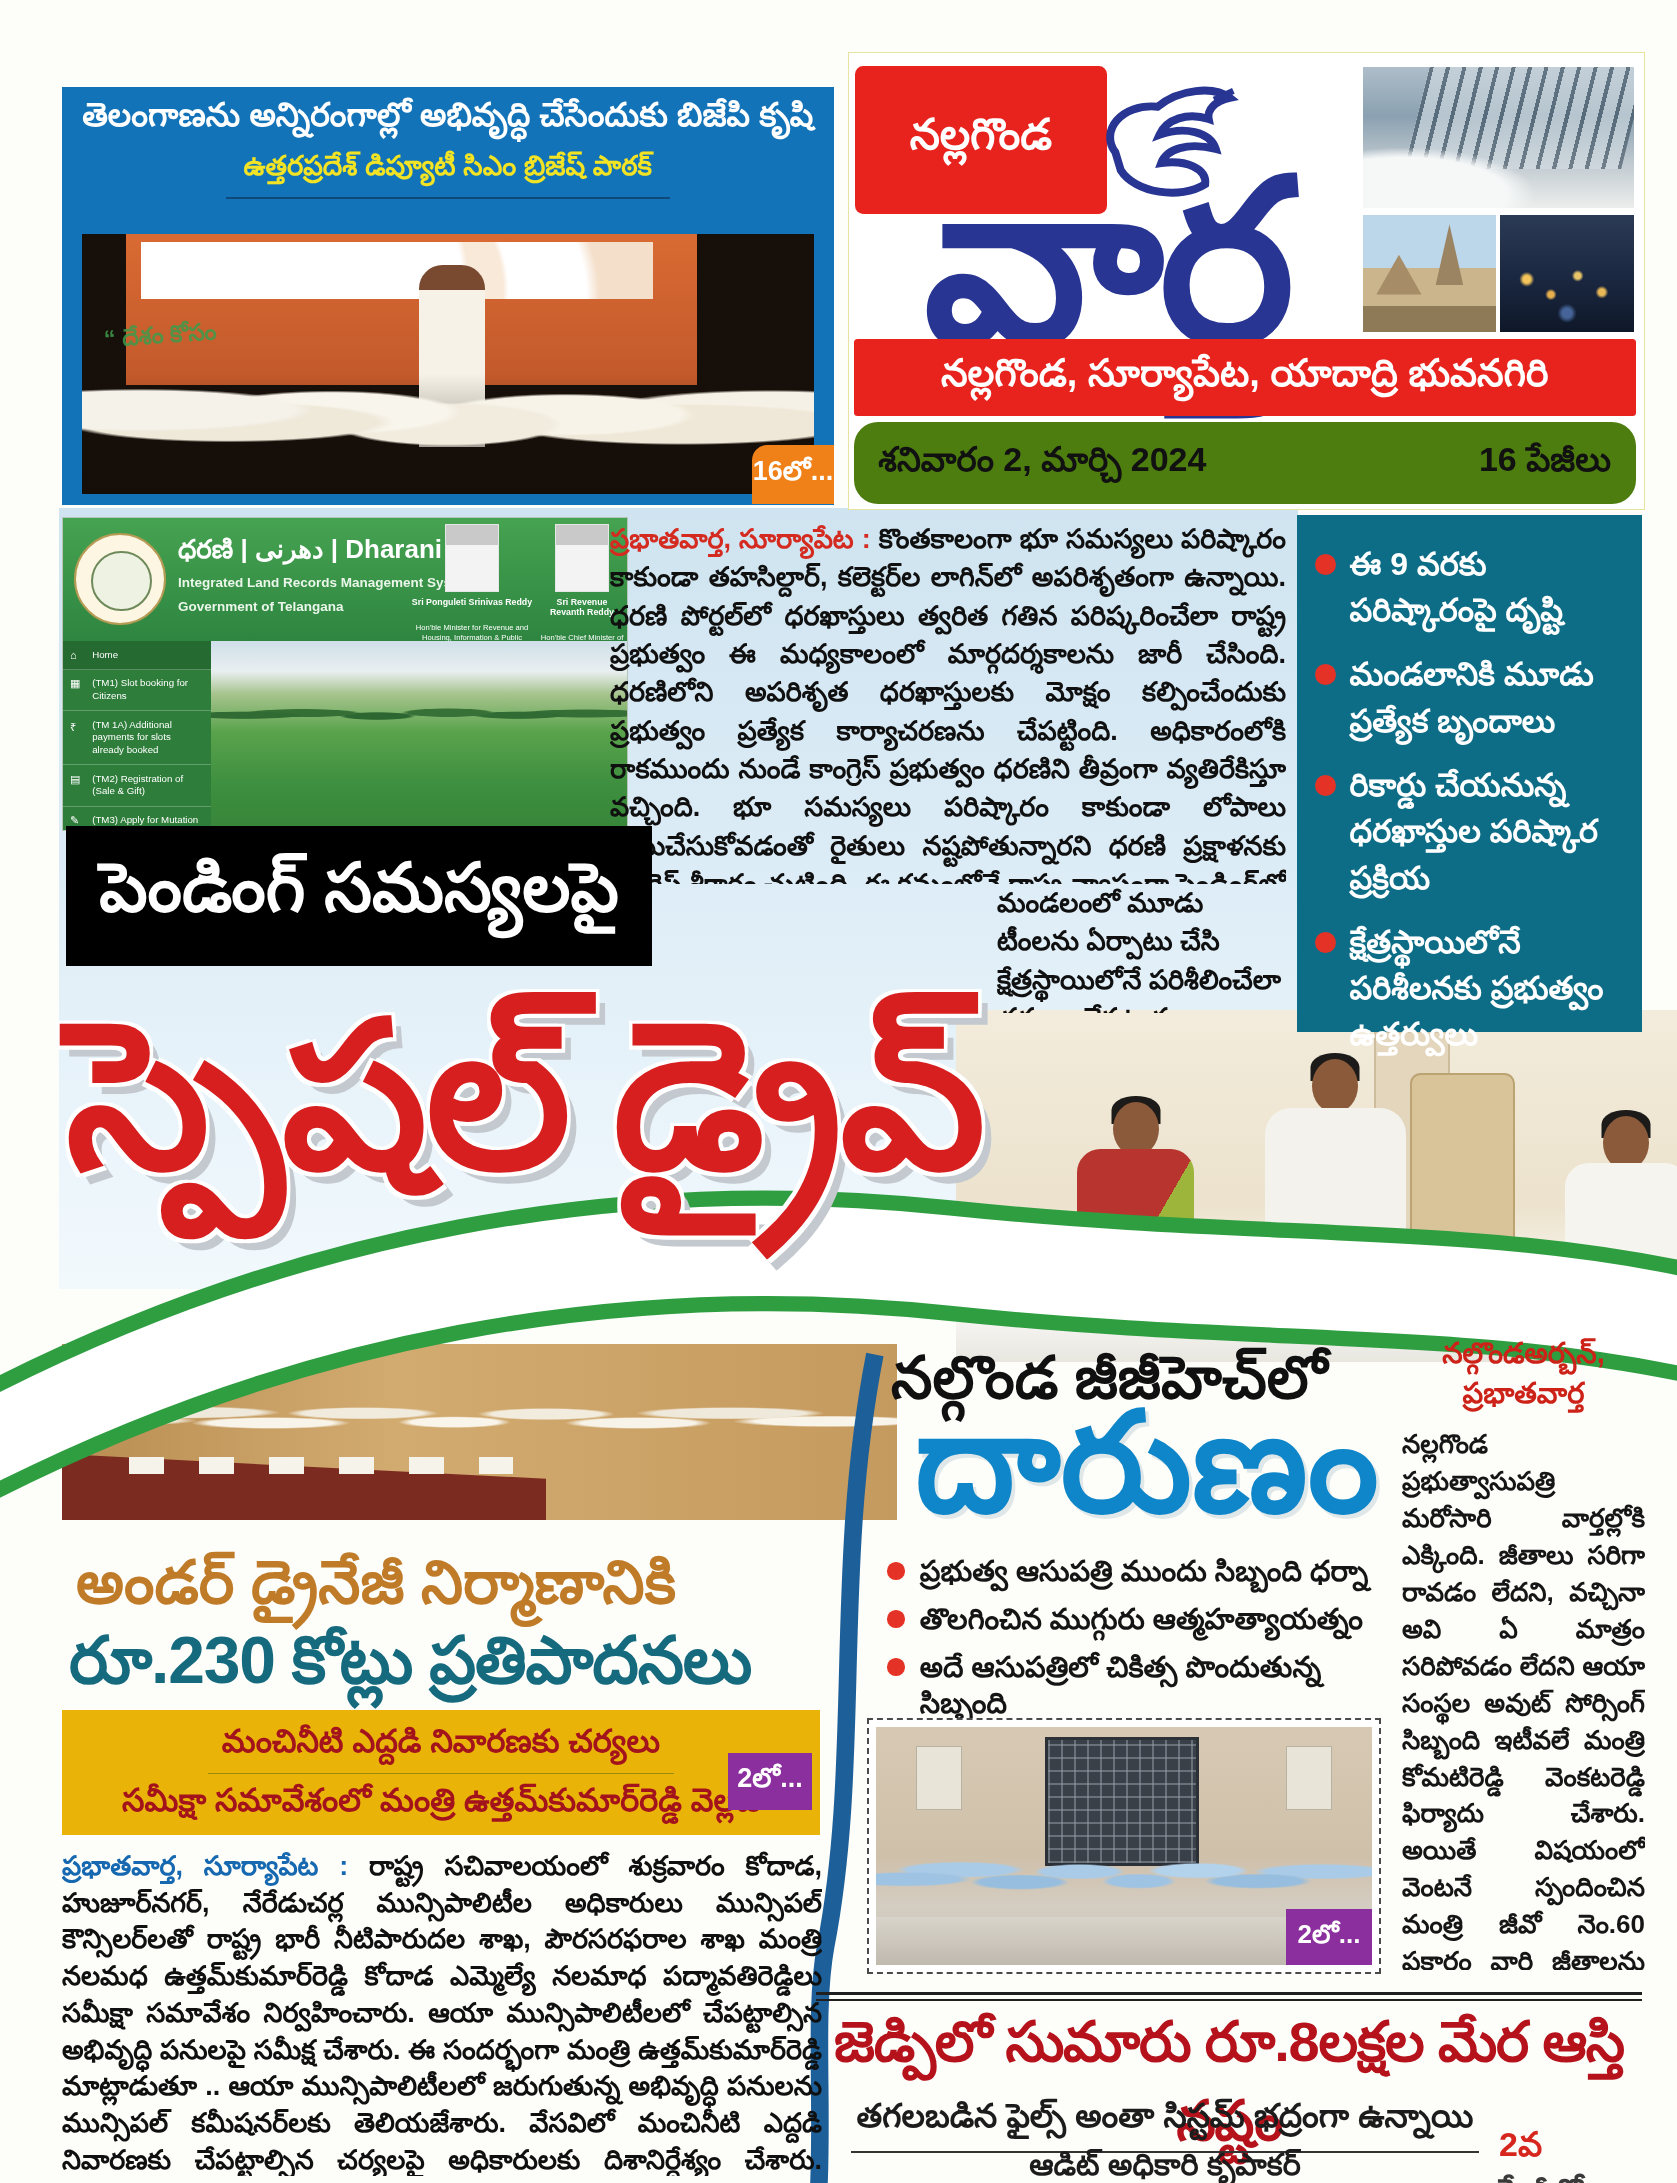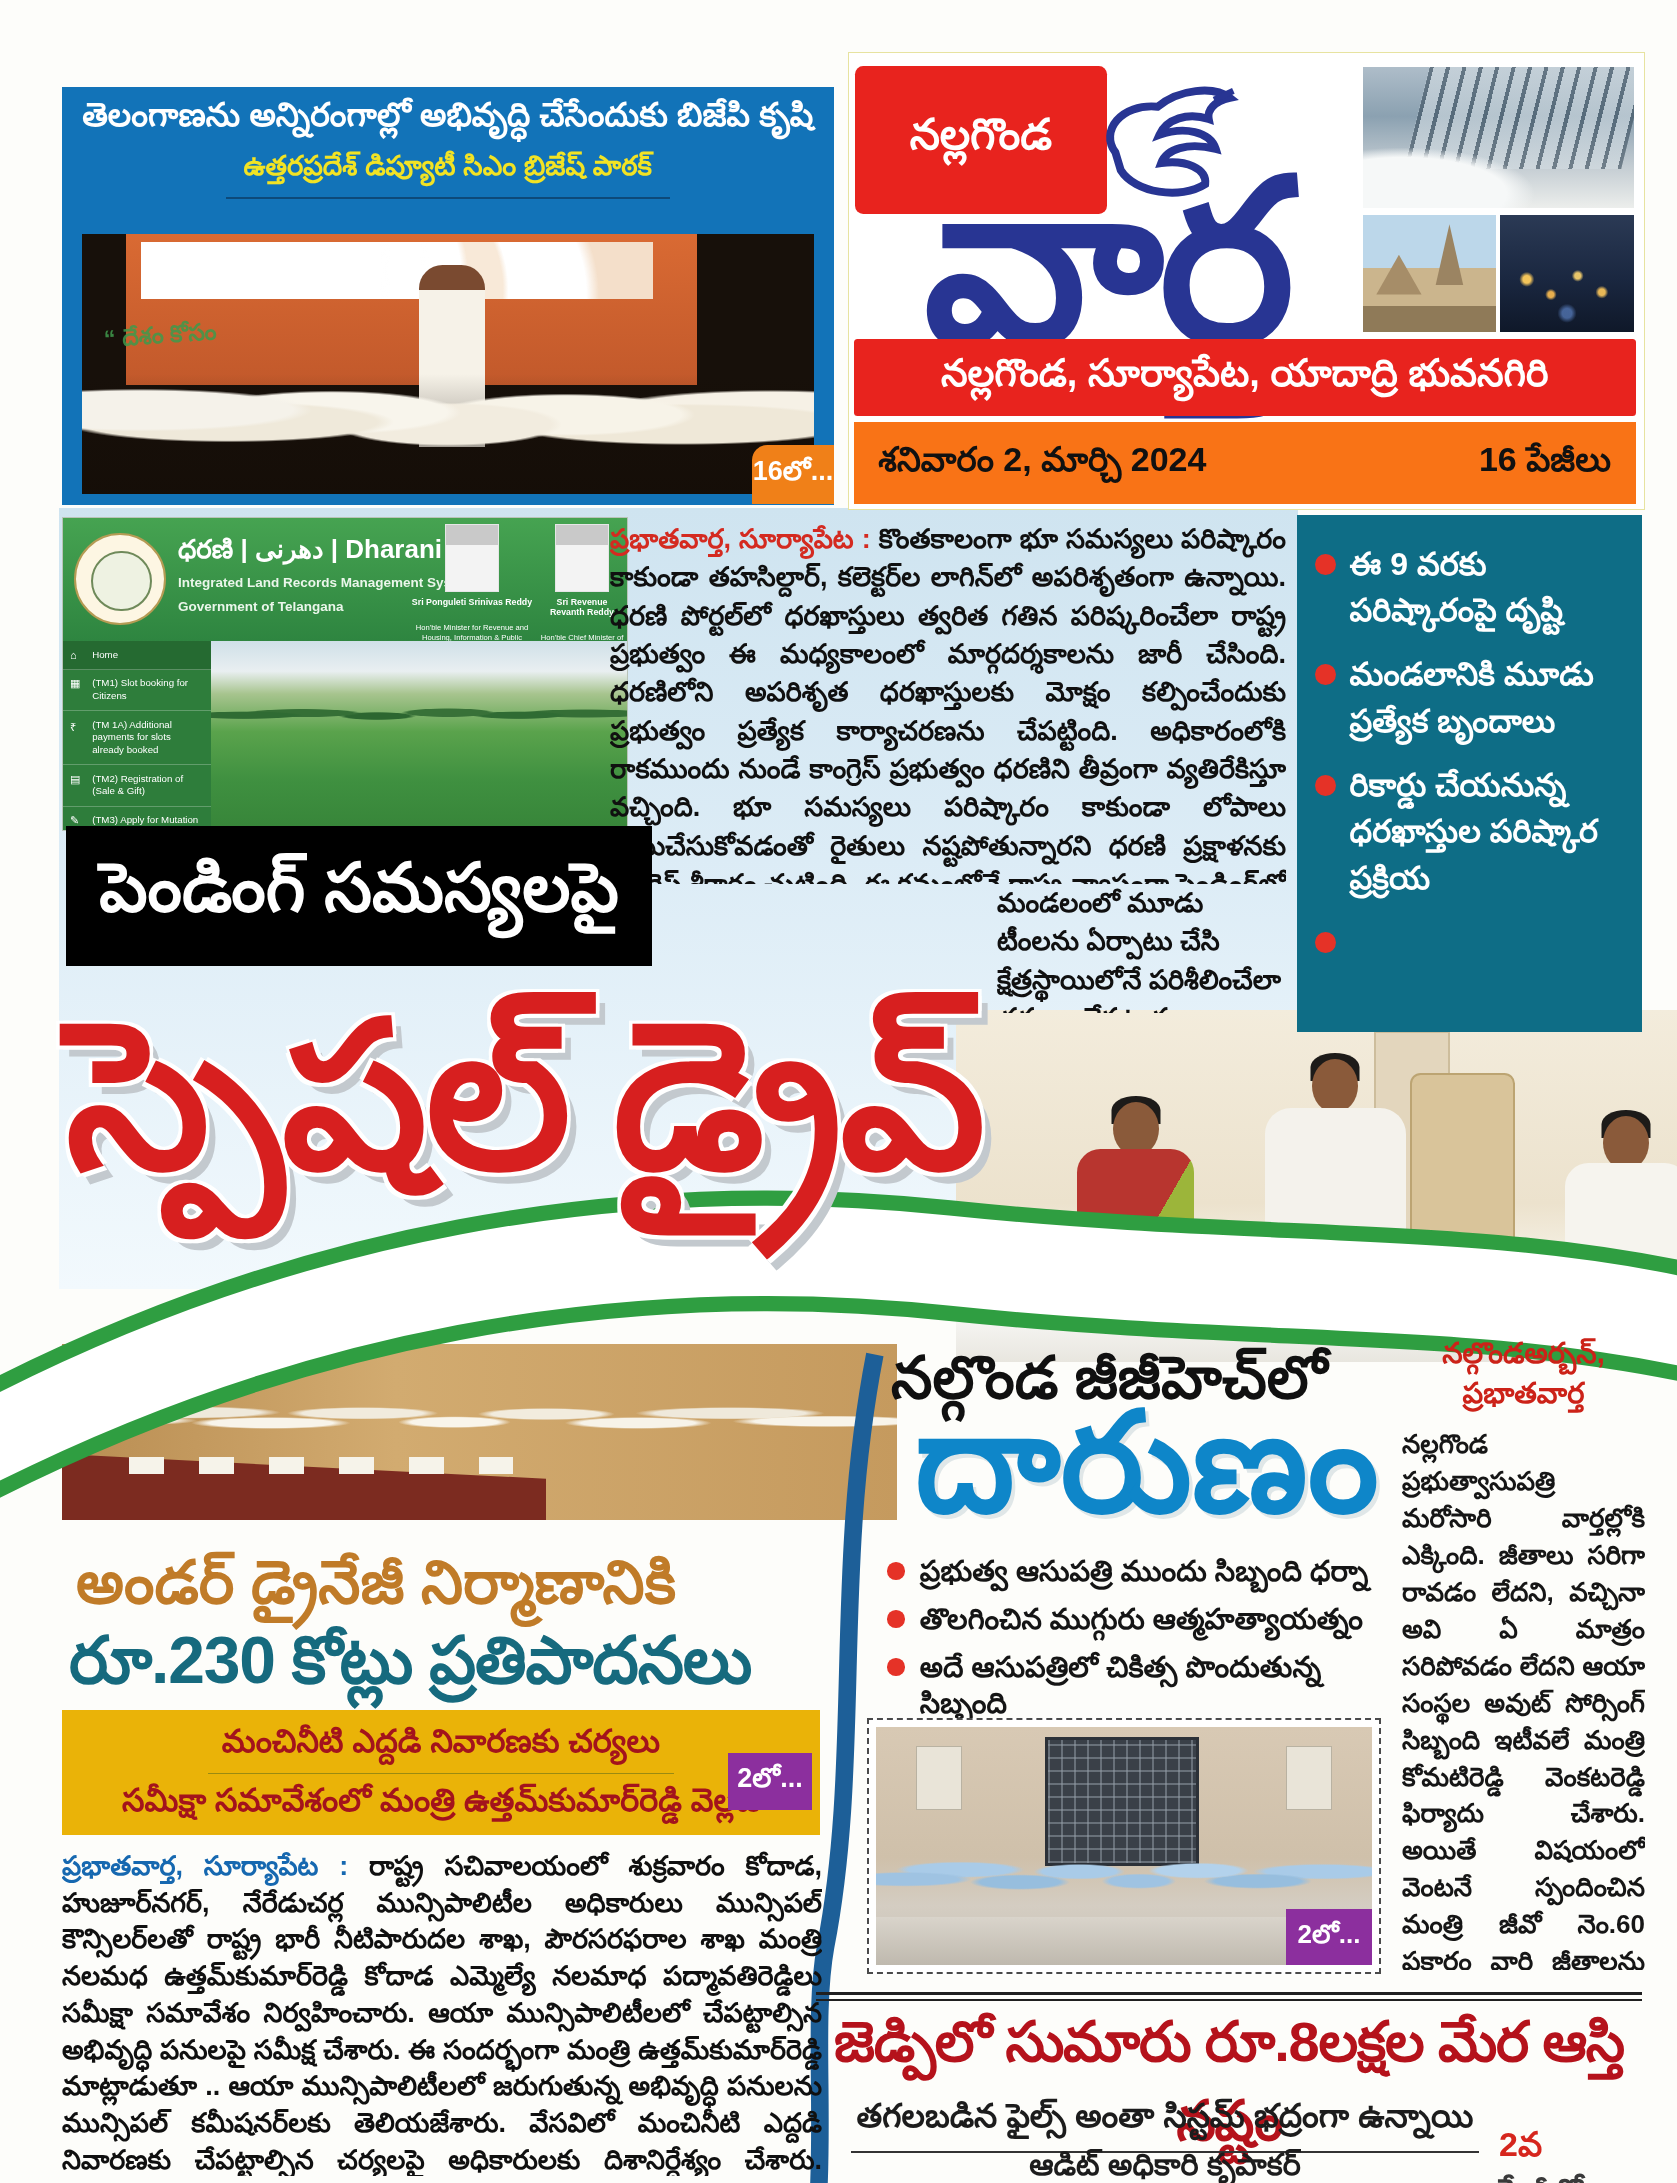--- a/index.html
+++ b/index.html
@@ -70,22 +70,22 @@
      background:linear-gradient(180deg,#2b3a55 0%,#1a2740 55%,#0f1829 100%);}
   .ph-city:before{content:"";position:absolute;inset:0;
      background:
       radial-gradient(circle at 20% 55%, rgba(255,205,92,.95) 0 3%, transparent 6%),
       radial-gradient(circle at 38% 68%, rgba(255,190,80,.9) 0 2.5%, transparent 5%),
       radial-gradient(circle at 58% 52%, rgba(255,214,110,.9) 0 3%, transparent 6%),
       radial-gradient(circle at 76% 66%, rgba(255,200,90,.9) 0 2.5%, transparent 5%),
       radial-gradient(circle at 50% 84%, rgba(120,170,255,.5) 0 4%, transparent 8%);}
   .mh-districts{left:4.7px;top:286px;width:782px;height:77px;background:#e8231e;border-radius:3.5px;
       color:#ffffff;font-size:38px;font-weight:700;display:flex;align-items:center;justify-content:center;}
-  .mh-datebar{left:4.7px;top:369px;width:782px;height:82px;background:#f97316;
-      display:flex;align-items:center;justify-content:space-between;padding:0 24.6px;box-sizing:border-box;}
+  .mh-datebar{left:4.7px;top:369px;width:782px;height:82px;background:#4d7c0f;
+      display:flex;align-items:center;justify-content:space-between;padding:0 24.6px;box-sizing:border-box;border-radius:24px;}
   .mh-date{color:#111111;font-size:34px;font-weight:700;}
   .mh-pages{color:#111111;font-size:34px;font-weight:700;}
 
   
   .mid-bg{left:59px;top:508px;width:1239px;height:781px;z-index:1;
      background:linear-gradient(180deg,#cfe4f0 0%, #dcecf6 45%, #f2f9fd 100%);}
 
   
   .dh-box{left:62px;top:517px;width:564px;height:312px;border:1.2px solid #b9c4b9;z-index:2;
           background:#ffffff;overflow:hidden;}
@@ -348,20 +348,21 @@
     <div class="hl-row">
       <span class="hl-dot"></span>
       <span class="hl-tx">మండలానికి మూడు ప్రత్యేక బృందాలు</span>
     </div>
     <div class="hl-row">
       <span class="hl-dot"></span>
       <span class="hl-tx">రికార్డు చేయనున్న ధరఖాస్తుల పరిష్కార ప్రక్రియ</span>
     </div>
     <div class="hl-row">
       <span class="hl-dot"></span>
+      <span class="hl-tx">క్షేత్రస్థాయిలోనే పరిశీలనకు ప్రభుత్వం ఉత్తర్వులు</span>
     </div>
   </div>
 
   <div class="abs kicker">పెండింగ్ సమస్యలపై</div>
   <div class="abs bigred">
     <span>స్పెషల్</span>
     <span>డ్రైవ్</span>
   </div>
 
   <div class="abs cm-photo">

